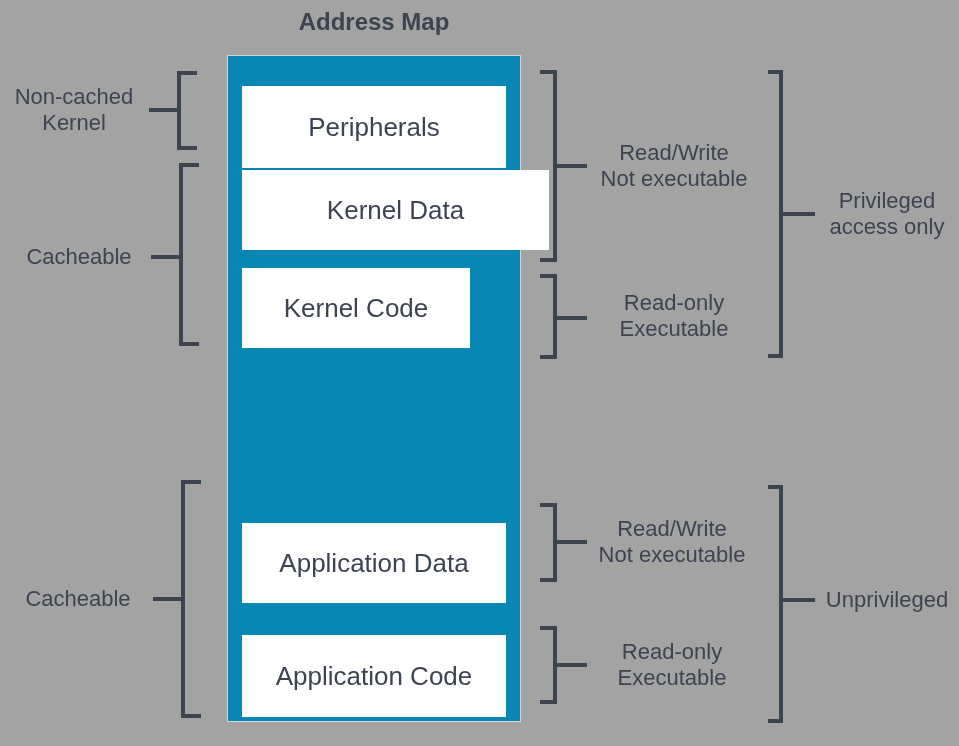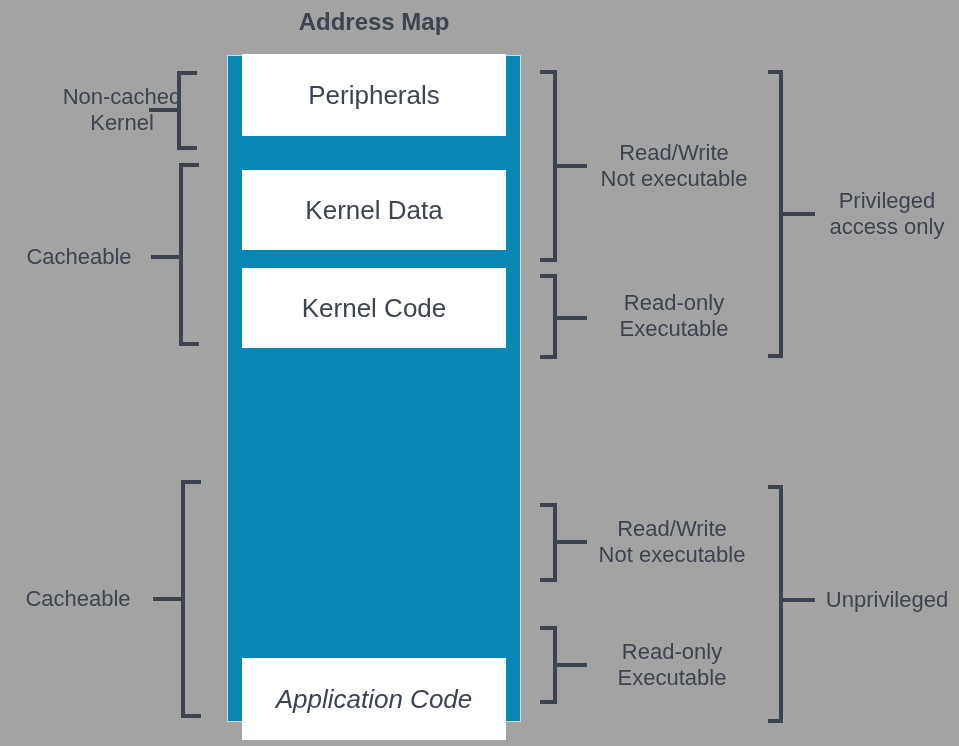--- a/index.html
+++ b/index.html
@@ -45,33 +45,34 @@
 </style>
 </head>
 <body>
 
 <div class="canvas">
 
   <div class="abs title" style="left:227px;top:8px;width:294px;">Address Map</div>
 
   <div class="abs column" style="left:227px;top:55px;width:294px;height:667px;"></div>
 
-  <div class="abs memblock" style="left:242px;top:54px;width:264px;height:82px;">Peripherals</div>
-  <div class="abs memblock" style="left:242px;top:170px;width:264px;height:80px;">Kernel Data</div>
-  <div class="abs memblock" style="left:242px;top:268px;width:264px;height:80px;">Kernel Code</div>
-  <div class="abs memblock" style="left:242px;top:658px;width:264px;height:82px;font-style:italic;">Application Code</div>
+  <div class="abs memblock" style="left:242px;top:86px;width:264px;height:82px;">Peripherals</div>
+  <div class="abs memblock" style="left:242px;top:170px;width:307px;height:80px;">Kernel Data</div>
+  <div class="abs memblock" style="left:242px;top:268px;width:228px;height:80px;">Kernel Code</div>
+  <div class="abs memblock" style="left:242px;top:523px;width:264px;height:80px;">Application Data</div>
+  <div class="abs memblock" style="left:242px;top:635px;width:264px;height:82px;">Application Code</div>
 
   <div class="abs bk bk-left" style="left:177px;top:71px;width:20px;height:79px;"></div>
   <div class="abs tick" style="left:149px;top:108px;width:28px;"></div>
   <div class="abs bk bk-left" style="left:179px;top:163px;width:20px;height:183px;"></div>
   <div class="abs tick" style="left:151px;top:255px;width:28px;"></div>
   <div class="abs bk bk-left" style="left:181px;top:480px;width:20px;height:238px;"></div>
   <div class="abs tick" style="left:153px;top:597px;width:28px;"></div>
 
-  <div class="abs lbl" style="left:-1px;top:84px;width:150px;margin-left:48px;">
+  <div class="abs lbl" style="left:-1px;top:84px;width:150px;">
     <span>Non-cached</span>
     <span>Kernel</span>
   </div>
   <div class="abs lbl" style="left:4px;top:244px;width:150px;">
     <span>Cacheable</span>
   </div>
   <div class="abs lbl" style="left:3px;top:586px;width:150px;">
     <span>Cacheable</span>
   </div>
 

